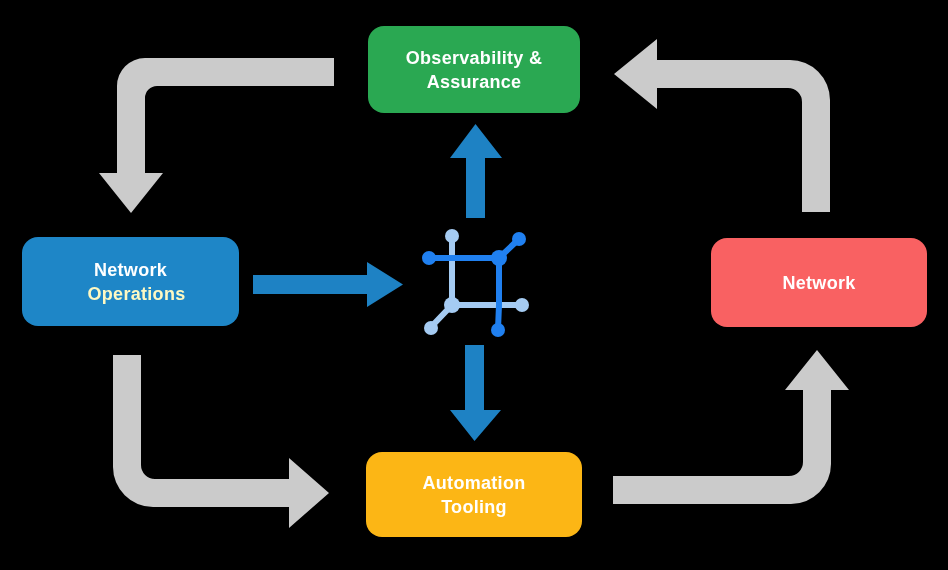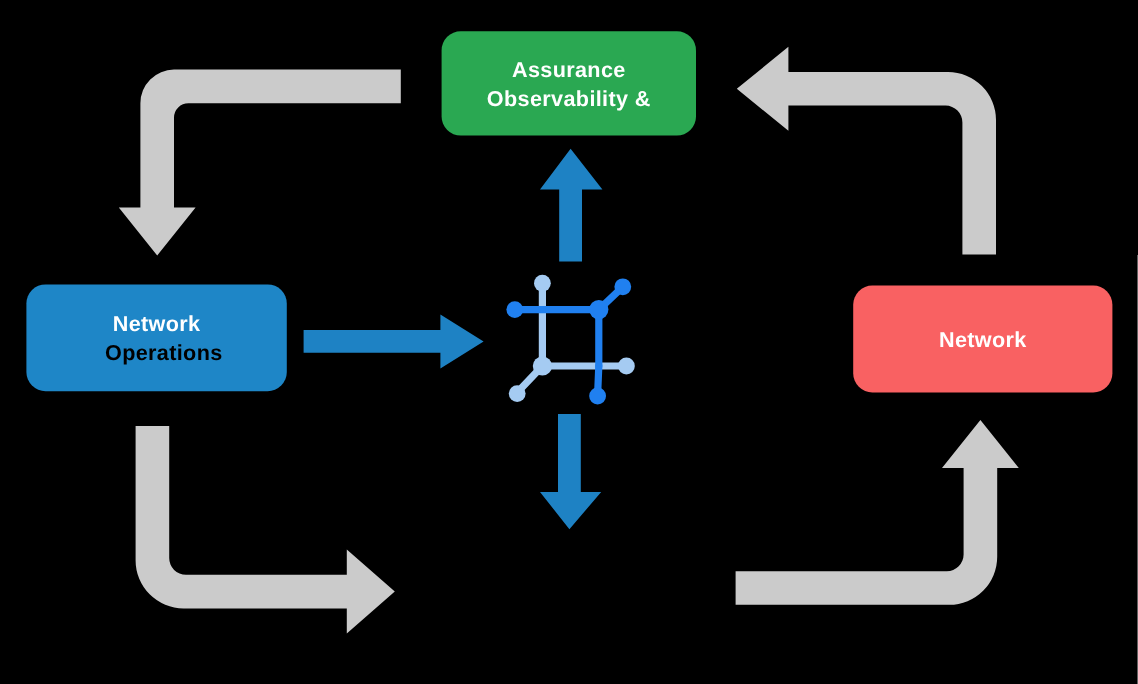--- a/index.html
+++ b/index.html
@@ -67,27 +67,31 @@
         <path d="M 499 305 L 498 329"></path>
       </g>
       <circle cx="429" cy="258" r="7" style="fill: rgb(32, 128, 240);"></circle>
       <circle cx="519" cy="239" r="7" style="fill: rgb(32, 128, 240);"></circle>
       <circle cx="498" cy="330" r="7" style="fill: rgb(32, 128, 240);"></circle>
       <circle cx="499" cy="258" r="8" style="fill: rgb(32, 128, 240);"></circle>
     </g>
   </svg>
 
   <div class="node node-observability" style="background-color: rgb(42, 168, 82);">
+    <span style="color: rgb(255, 255, 255);">Observability &amp;</span>
     <span style="color: rgb(255, 255, 255);">Assurance</span>
-    <span style="color: rgb(255, 255, 255);">Observability &amp;</span>
   </div>
 
   <div class="node node-operations" style="background-color: rgb(30, 134, 199);">
     <span style="color: rgb(255, 255, 255);">Network</span>
-    <span style="color: #000000; margin-left: 12px;">Operations</span>
+    <span style="color: #fef9c3; margin-left: 12px;">Operations</span>
   </div>
 
   <div class="node node-infrastructure" style="background-color: rgb(249, 97, 98);">
     <span style="color: rgb(255, 255, 255);">Network</span>
   </div>
 
+  <div class="node node-automation" style="background-color: rgb(252, 182, 21);">
+    <span style="color: rgb(255, 255, 255);">Automation</span>
+    <span style="color: rgb(255, 255, 255);">Tooling</span>
+  </div>
 
 </div>
 
 </body></html>

